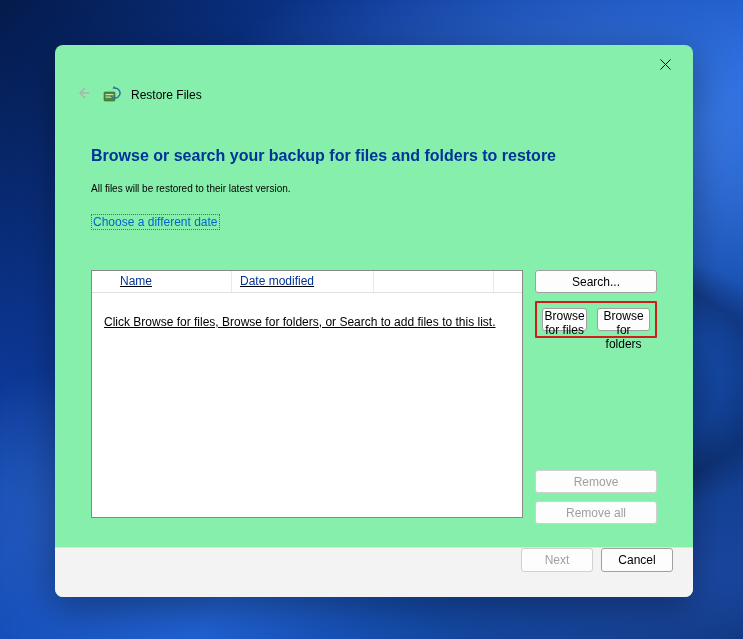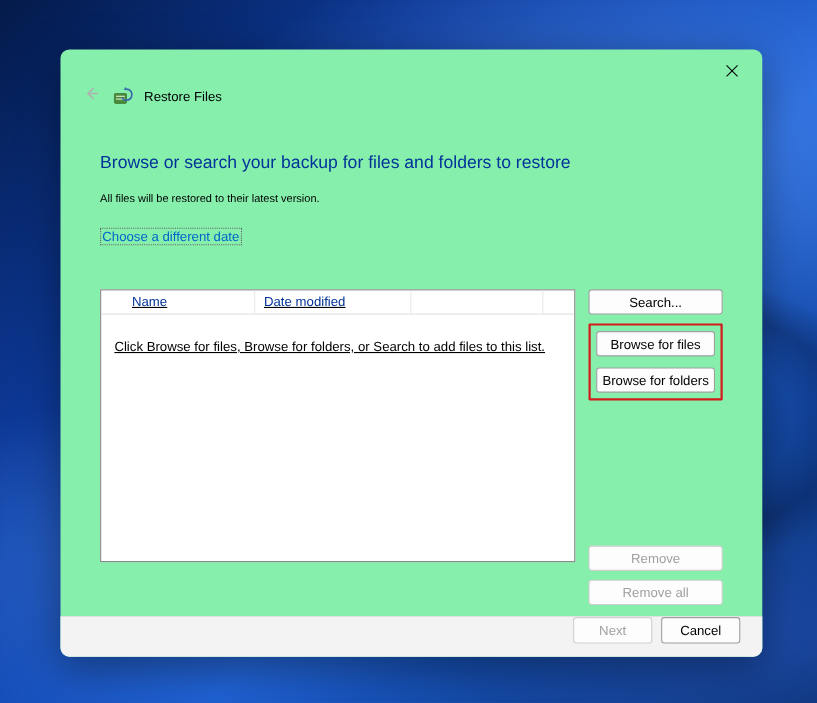--- a/index.html
+++ b/index.html
@@ -85,21 +85,21 @@
     .content {
       flex: 1;
       padding: 10px 36px 10px 36px;
       display: flex;
       flex-direction: column;
     }
     .instruction {
       color: #003399;
       font-size: 16px;
       margin: 26px 0 18px 0;
-      font-weight: 400;
+      font-weight: 700;
     }
     .subtext {
       font-size: 10px;
       color: #000;
       margin-bottom: 20px;
     }
     .link {
       color: #0066cc;
       font-size: 12px;
       text-decoration: none;
@@ -161,21 +161,21 @@
     }
     .btn:disabled {
       color: #a0a0a0;
       cursor: default;
       border-color: #d0d0d0;
     }
     .highlight-box {
       border: 2px solid #d21b1b;
       padding: 5px;
       display: flex;
-      flex-direction: column;
+      flex-direction: row;
       gap: 10px;
       border-radius: 1px;
     }
     .spacer-lg { height: 116px; }
     .footer {
       height: 50px;
       background: #f3f3f3;
       border-top: 1px solid #e0e0e0;
       border-radius: 0 0 8px 8px;
       display: flex;

